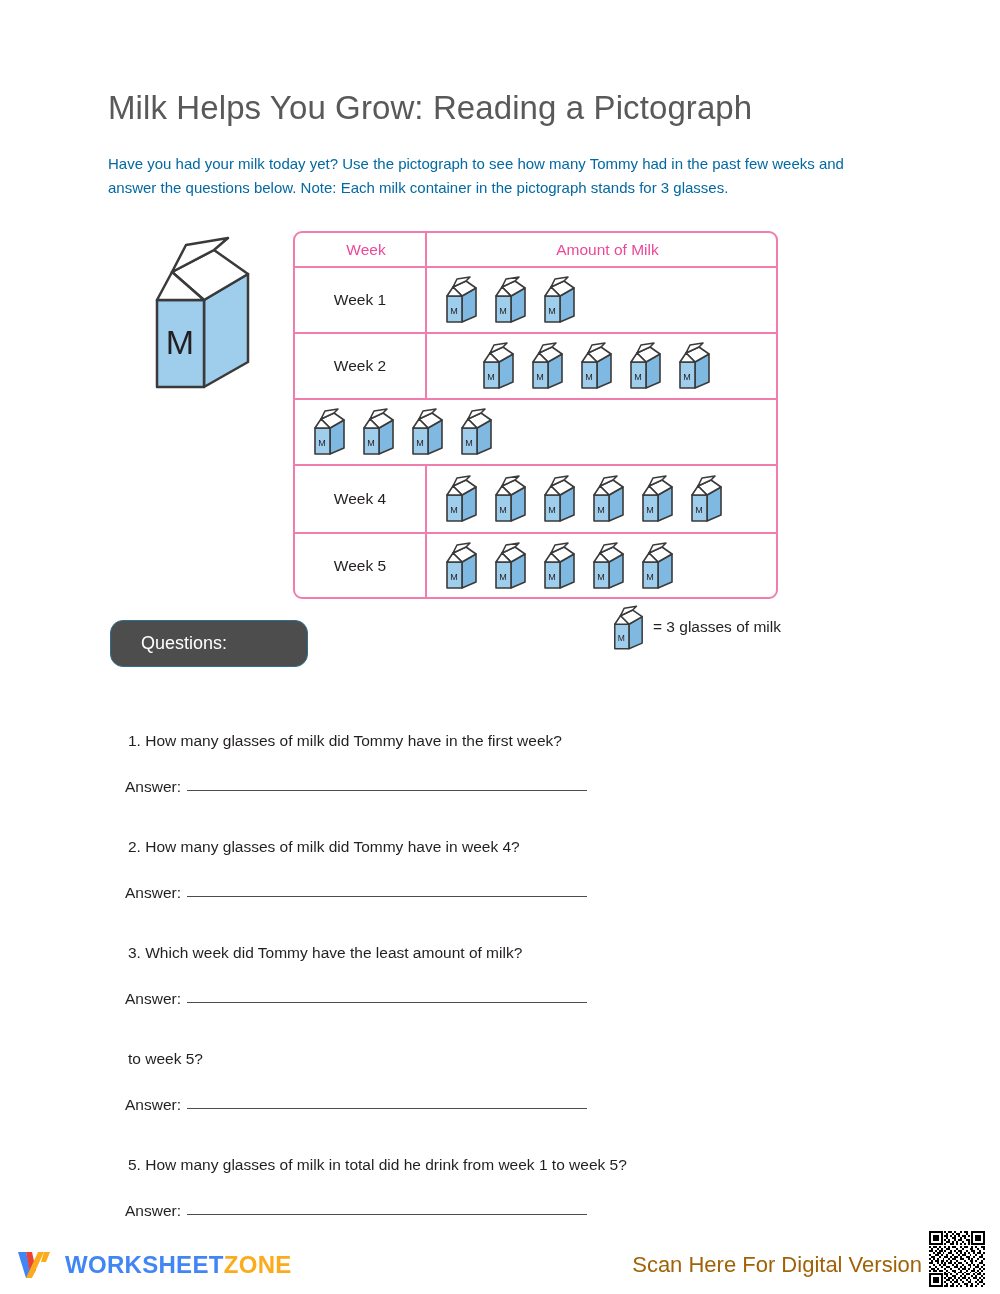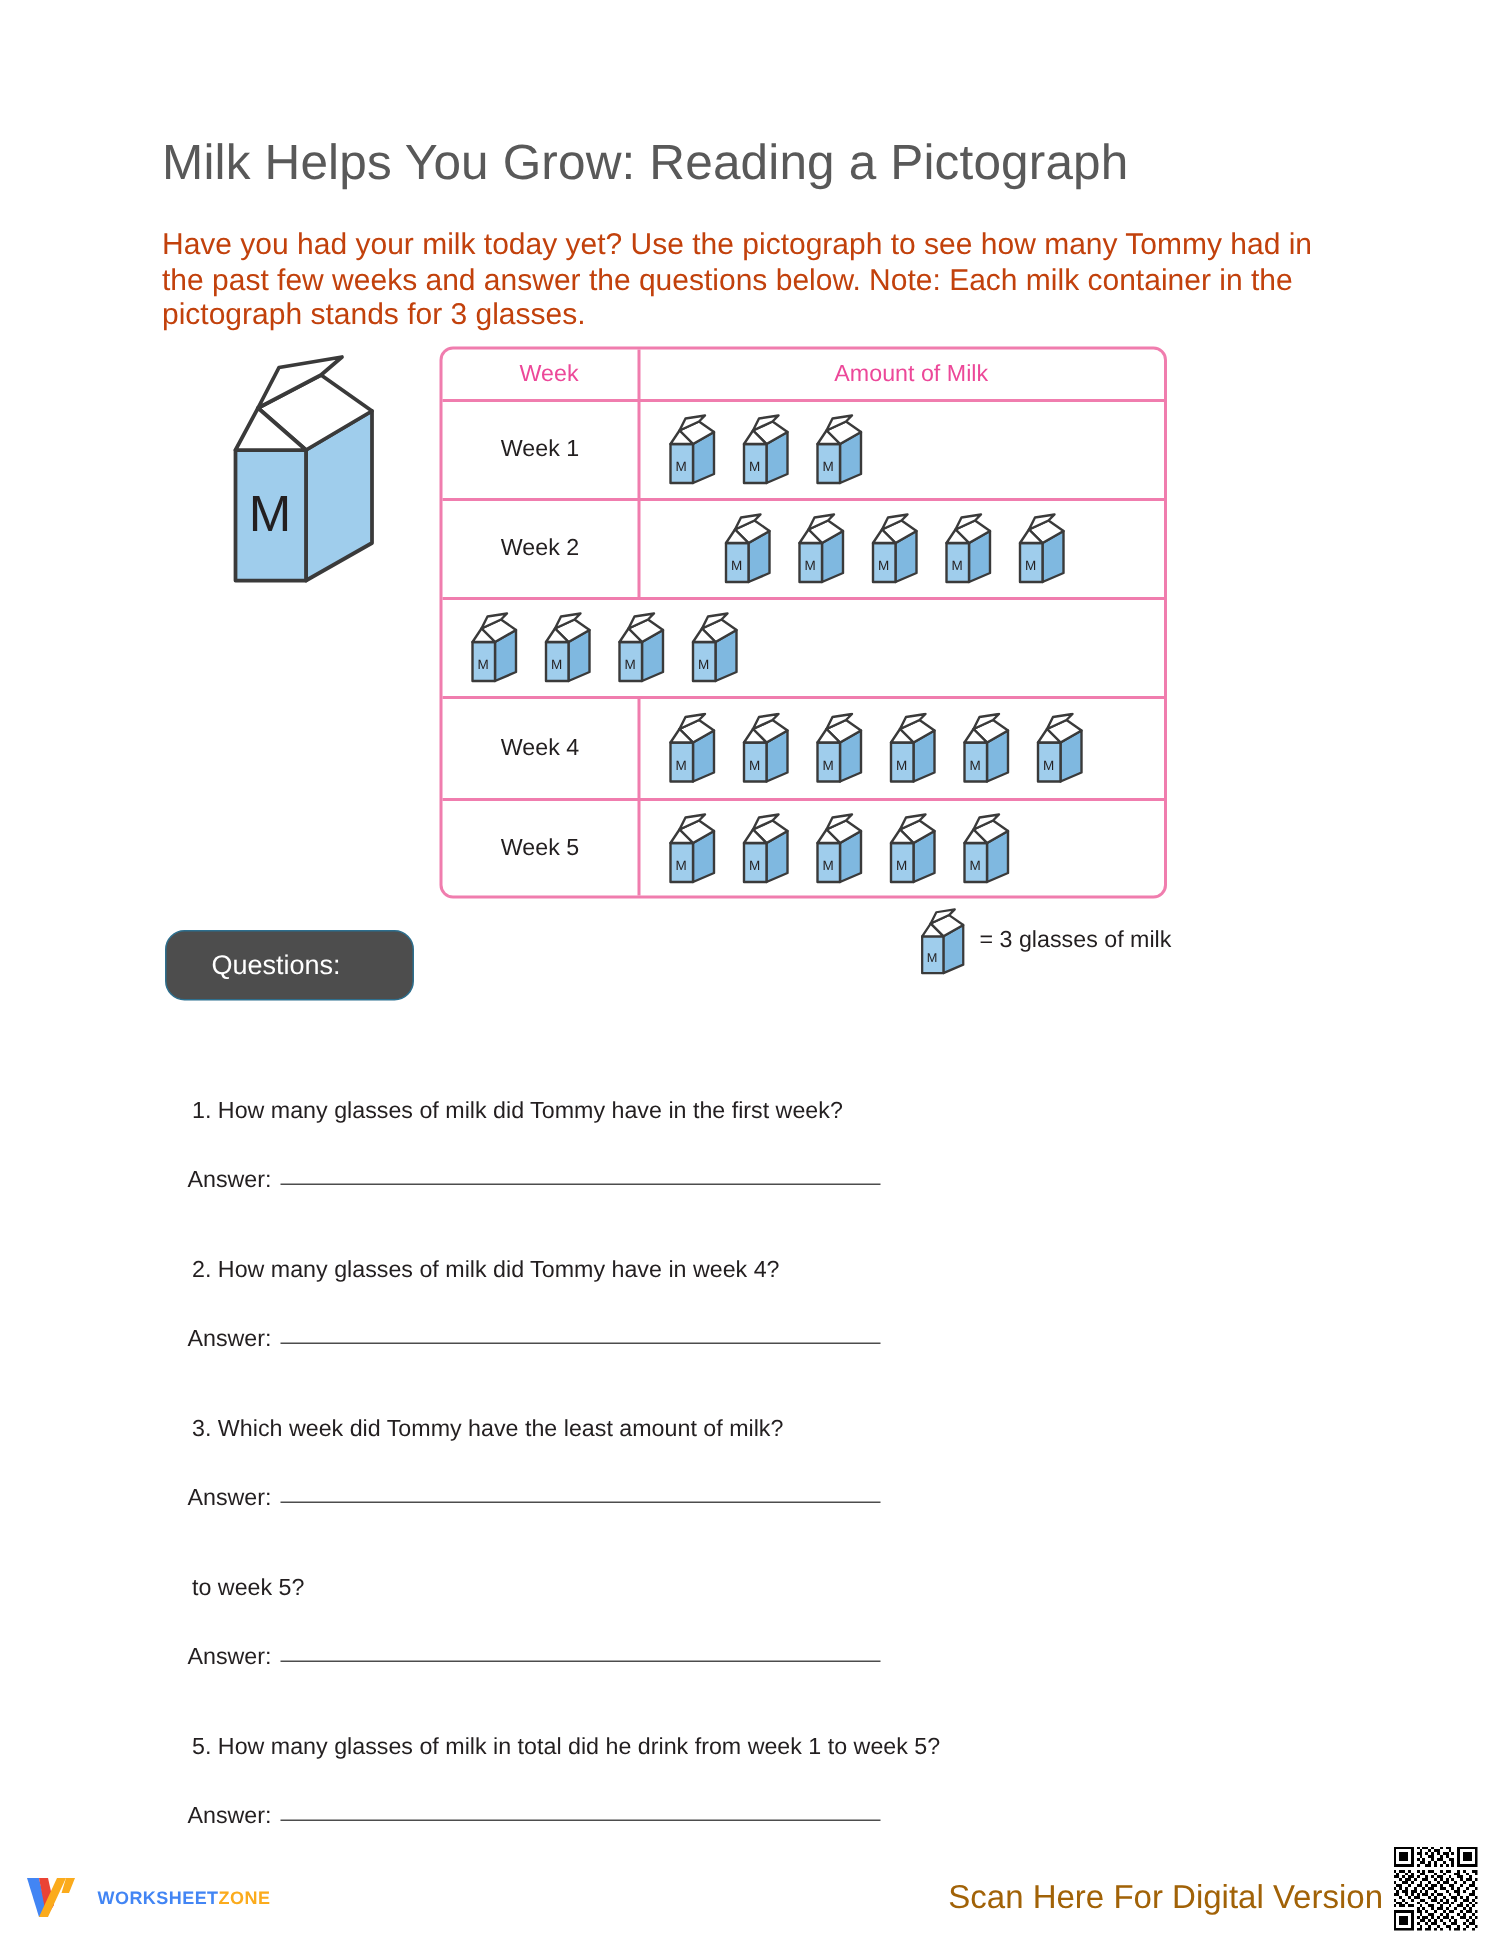--- a/index.html
+++ b/index.html
@@ -27,23 +27,23 @@
     letter-spacing: 0.1px;
     white-space: nowrap;
   }
 
   
   .intro {
     position: absolute;
     left: 108px;
     top: 152px;
     width: 784px;
-    font-size: 20px;
+    font-size: 15px;
     line-height: 23.5px;
-    color: #c2410c;
+    color: #0369a1;
   }
 
   
   .hero-carton {
     position: absolute;
     left: 142px;
     top: 232px;
     width: 124px;
     height: 158px;
   }
@@ -127,21 +127,21 @@
     color: #231f20;
     white-space: nowrap;
     padding-bottom: 2px;
   }
 
   
   .questions-badge {
     position: absolute;
     left: 110px;
     top: 620px;
-    width: 166px;
+    width: 198px;
     height: 47px;
     background: #4d4d4d;
     border: 1.6px solid #2d6f8e;
     border-radius: 13px;
     display: flex;
     align-items: center;
     padding-left: 30px;
     box-sizing: border-box;
     color: #ffffff;
     font-size: 18px;
@@ -192,21 +192,21 @@
   .footer-logo {
     position: absolute;
     left: 16px;
     top: 1248px;
     display: flex;
     align-items: center;
     gap: 9px;
   }
   .logo-mark { width: 40px; height: 34px; }
   .logo-text {
-    font-size: 12px;
+    font-size: 24px;
     font-weight: bold;
     letter-spacing: 0.3px;
     white-space: nowrap;
   }
   .logo-worksheet { color: #4285f4; }
   .logo-zone { color: #fbab1c; }
 
   .footer-scan {
     position: absolute;
     right: 78px;

